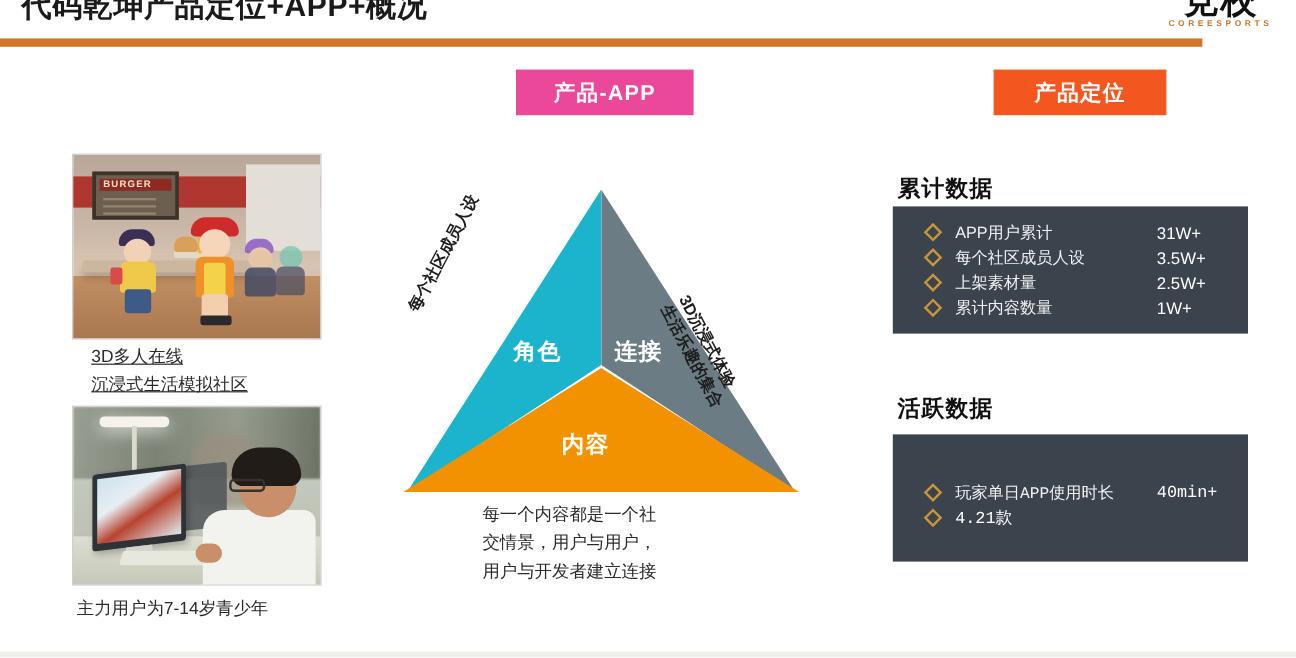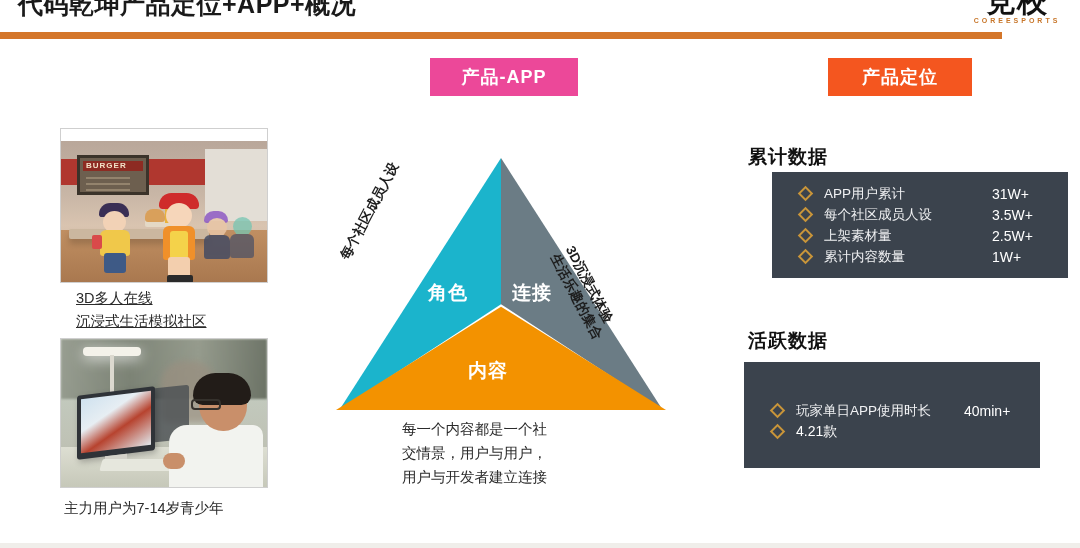--- a/index.html
+++ b/index.html
@@ -88,21 +88,20 @@
     line-height: 23px;
     white-space: pre-line;
   }
   .caption-1 { left: 76px; top: 287px; text-decoration: underline; }
   .caption-2 { left: 64px; top: 497px; }
 
   
   .scene-burger {
     position: absolute; inset: 0;
     background: linear-gradient(#b9a79a 0%, #c8b6a6 38%, #d9c4b0 60%, #c9ae95 100%);
-    margin-top: 12px;
   }
   .bg-wallred {
     position: absolute; left: 0; top: 18px; width: 100%; height: 26px;
     background: #b0372f;
   }
   .menu-board {
     position: absolute; left: 16px; top: 14px; width: 72px; height: 40px;
     background: #6d5f4f; border: 3px solid #3b332a;
   }
   .menu-board .bt {
@@ -310,42 +309,42 @@
     color: #2b2b2b;
     white-space: pre-line;
     text-align: left;
   }
 
   
   .panel {
     position: absolute;
     background: #3B434D;
   }
-  .panel-cumulative { left: 744px; top: 172px; width: 296px; height: 106px; margin-left: 28px; }
+  .panel-cumulative { left: 744px; top: 172px; width: 296px; height: 106px; }
   .panel-active     { left: 744px; top: 362px; width: 296px; height: 106px; }
 
   .panel-title {
     position: absolute;
     background: #ffffff;
     color: #111111;
     font-size: 19px;
     font-weight: bold;
     letter-spacing: 1px;
     padding: 2px 8px 2px 2px;
   }
   .pt-cumulative { left: 746px; top: 142px; }
   .pt-active     { left: 746px; top: 326px; }
 
   .panel-rows {
     position: absolute;
     left: 28px; right: 14px;
     top: 50%;
     transform: translateY(-50%);
   }
-  .panel-active .panel-rows { top: 56%; }
+  .panel-active .panel-rows { top: 56%; font-family: Liberation Mono, monospace; }
 
   .row {
     display: flex;
     align-items: center;
     height: 21px;
   }
   .diamond {
     width: 11px; height: 11px;
     border: 2px solid #C8953A;
     transform: rotate(45deg);

